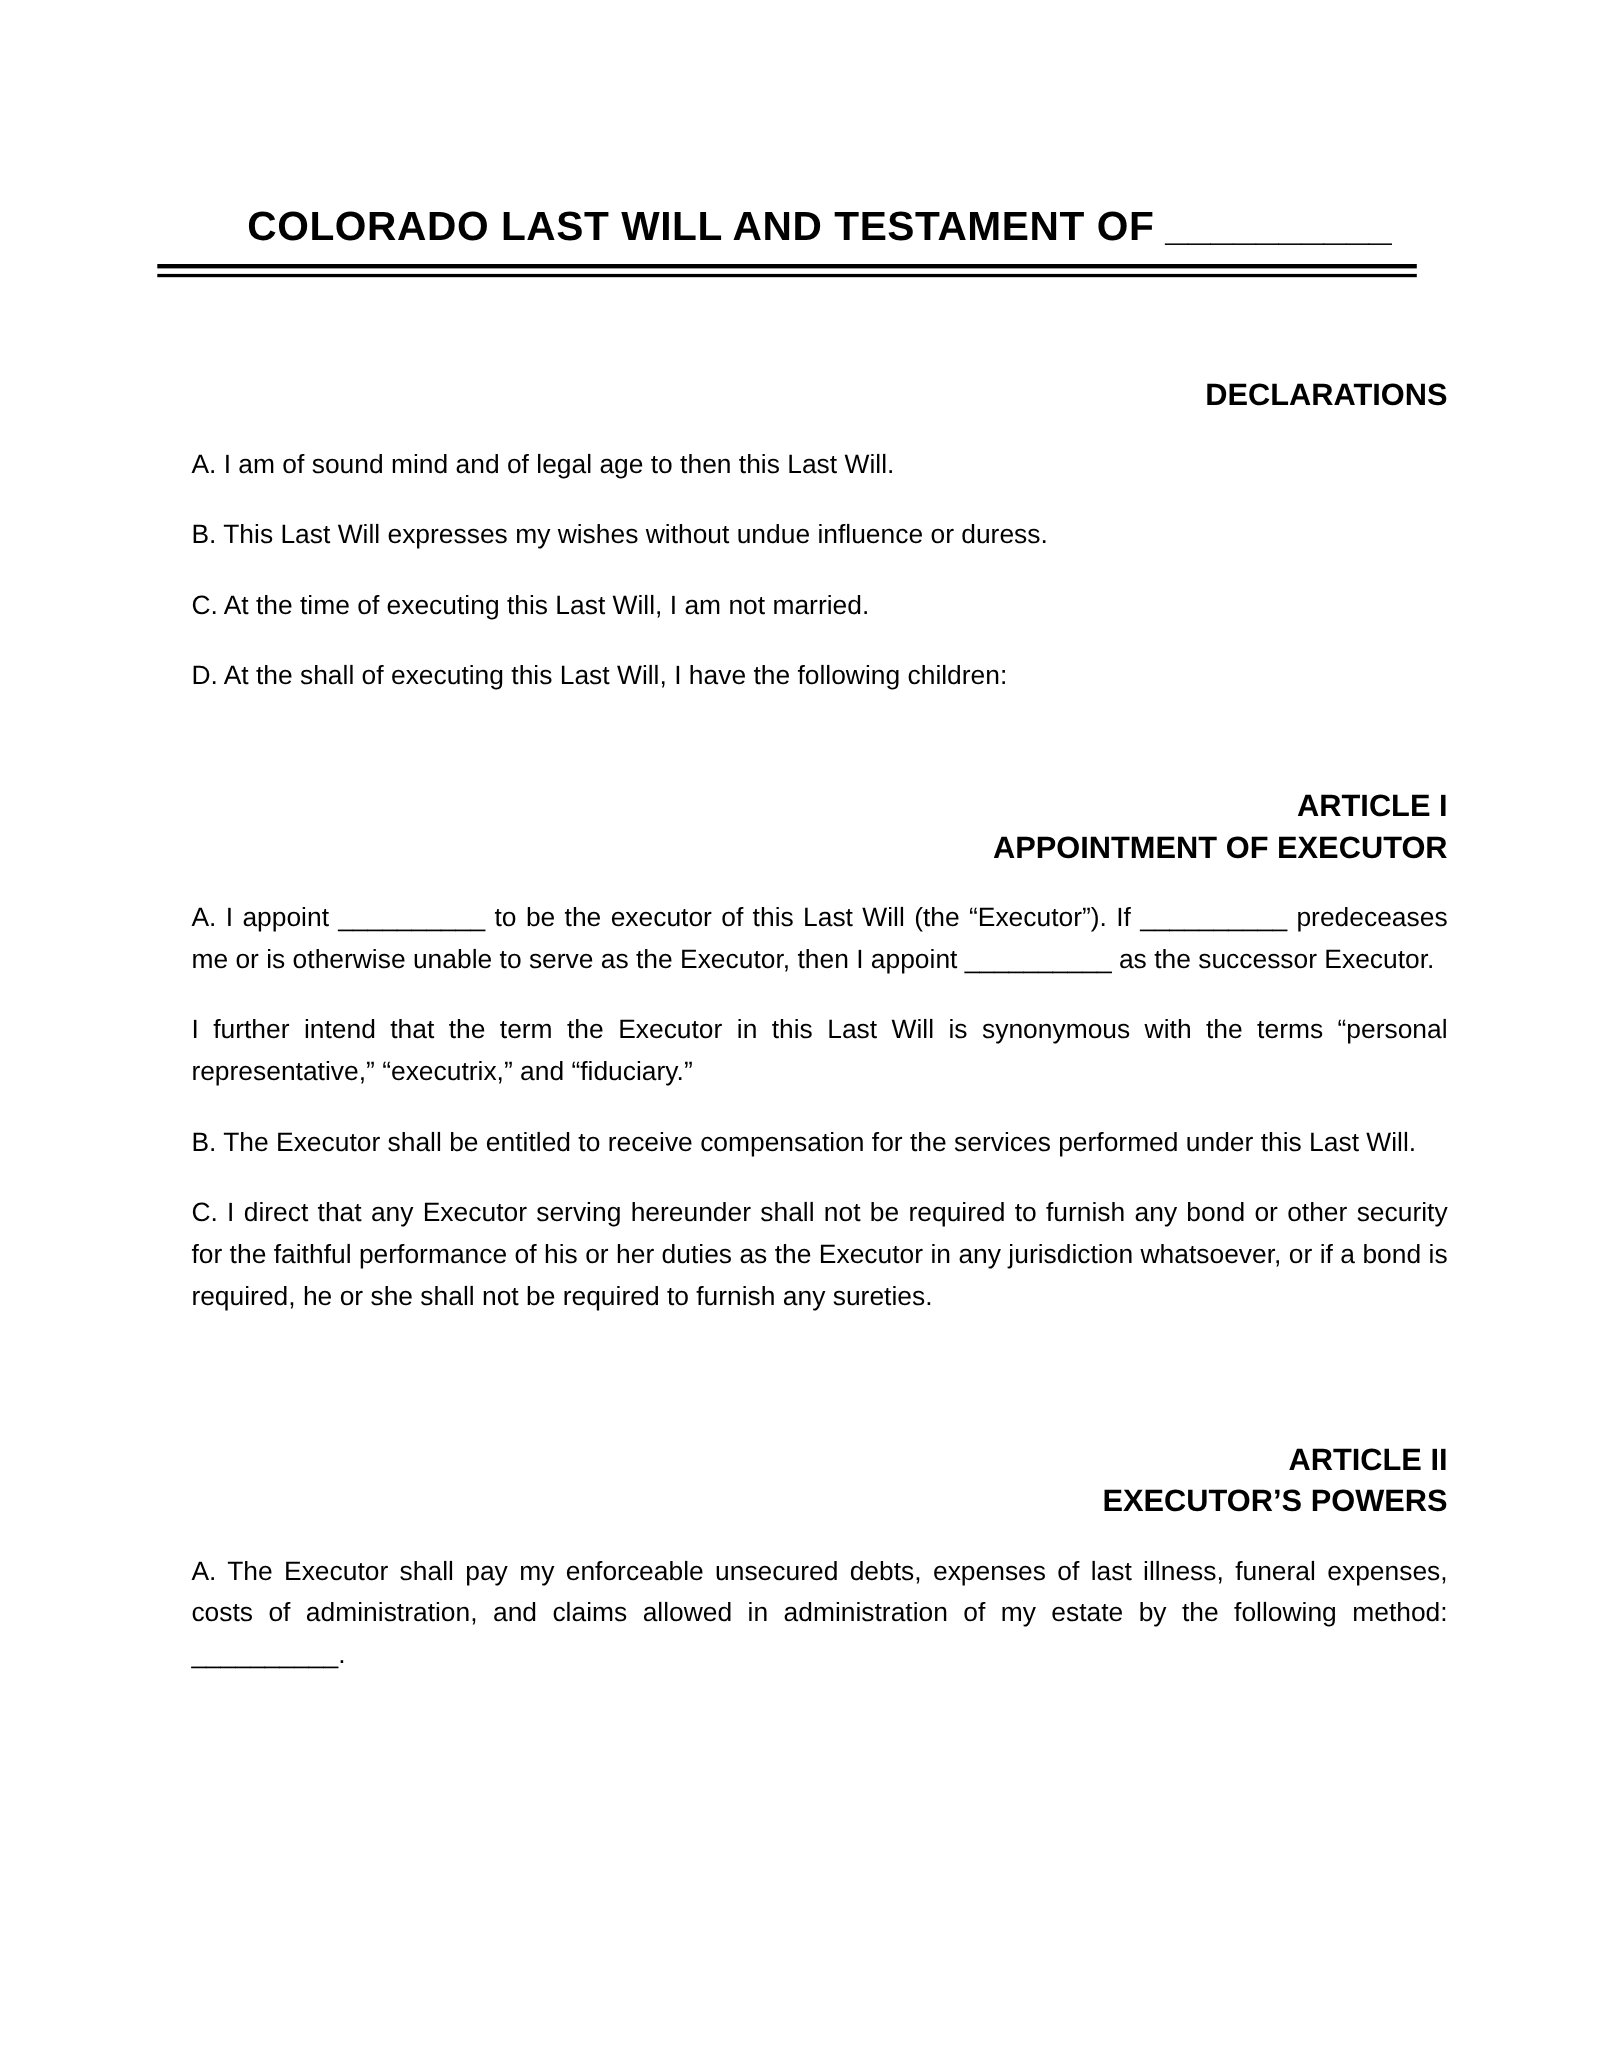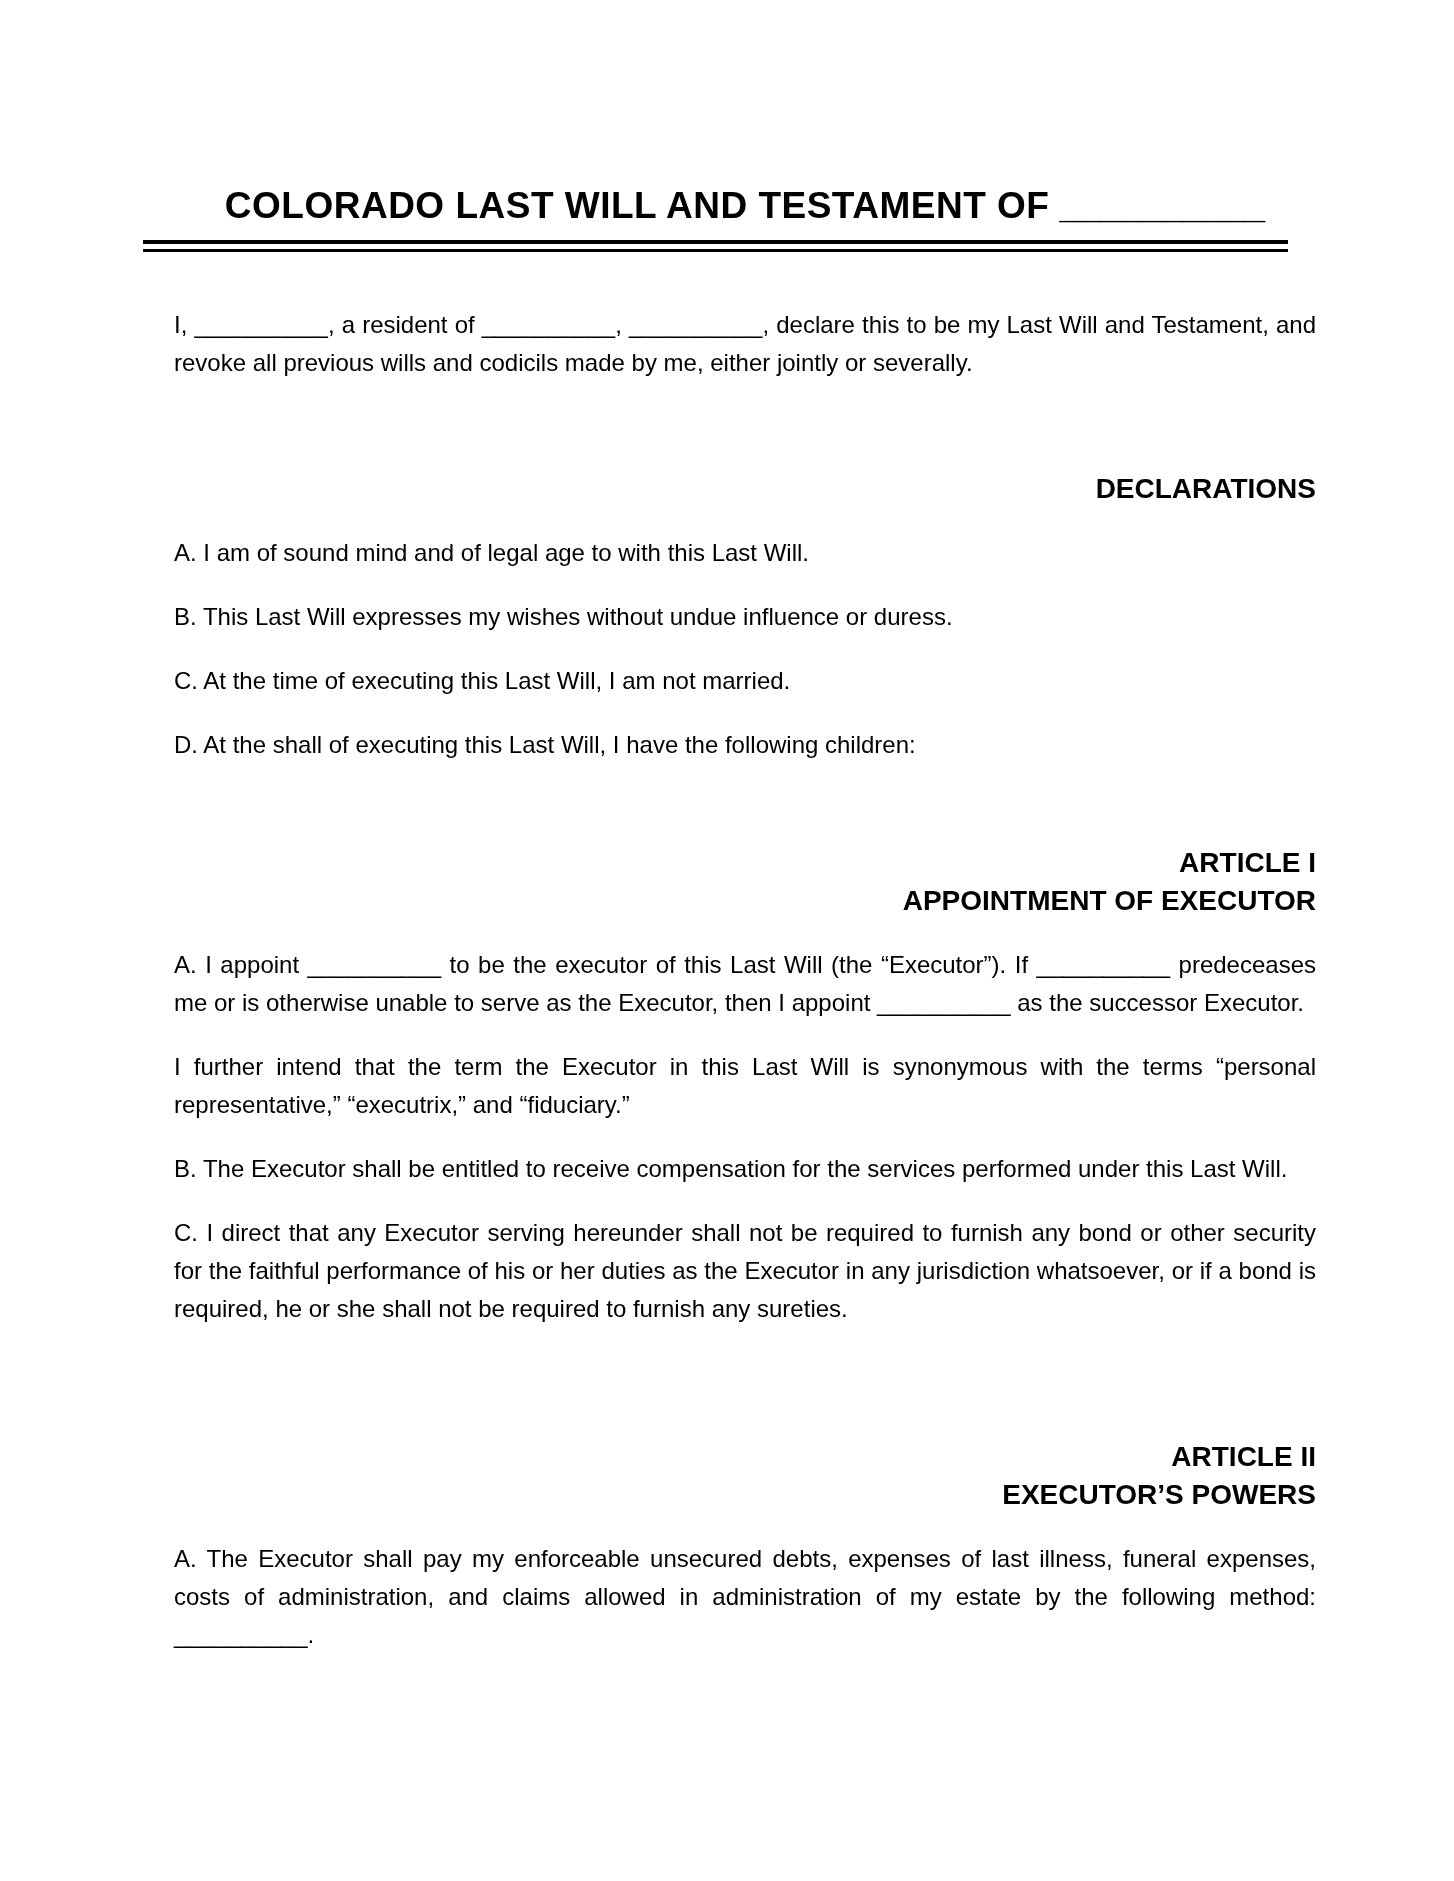--- a/index.html
+++ b/index.html
@@ -61,25 +61,24 @@
 </style>
 </head>
 <body>
 
 <div class="page">
 
   <h1 class="title"><span>COLORADO LAST WILL AND TESTAMENT OF</span><span class="blank">__________</span></h1>
 
   <div class="double-rule"></div>
 
-  <p class="para intro">I, __________, a resident of __________, __________, declare this to be my Last Will and Testament, and revoke all previous wills and codicils made by me, either jointly or severally.</p>
 
   <h2 class="sec-head">DECLARATIONS</h2>
 
-  <p class="para">A. I am of sound mind and of legal age to with this Last Will.</p>
+  <p class="para">A. I am of sound mind and of legal age to then this Last Will.</p>
   <p class="para">B. This Last Will expresses my wishes without undue influence or duress.</p>
   <p class="para">C. At the time of executing this Last Will, I am not married.</p>
   <p class="para">D. At the shall of executing this Last Will, I have the following children:</p>
 
   <div class="art-head first">
     <div>ARTICLE I</div>
     <div>APPOINTMENT OF EXECUTOR</div>
   </div>
 
   <p class="para">A. I appoint __________ to be the executor of this Last Will (the “Executor”). If __________ predeceases me or is otherwise unable to serve as the Executor, then I appoint __________ as the successor Executor.</p>

